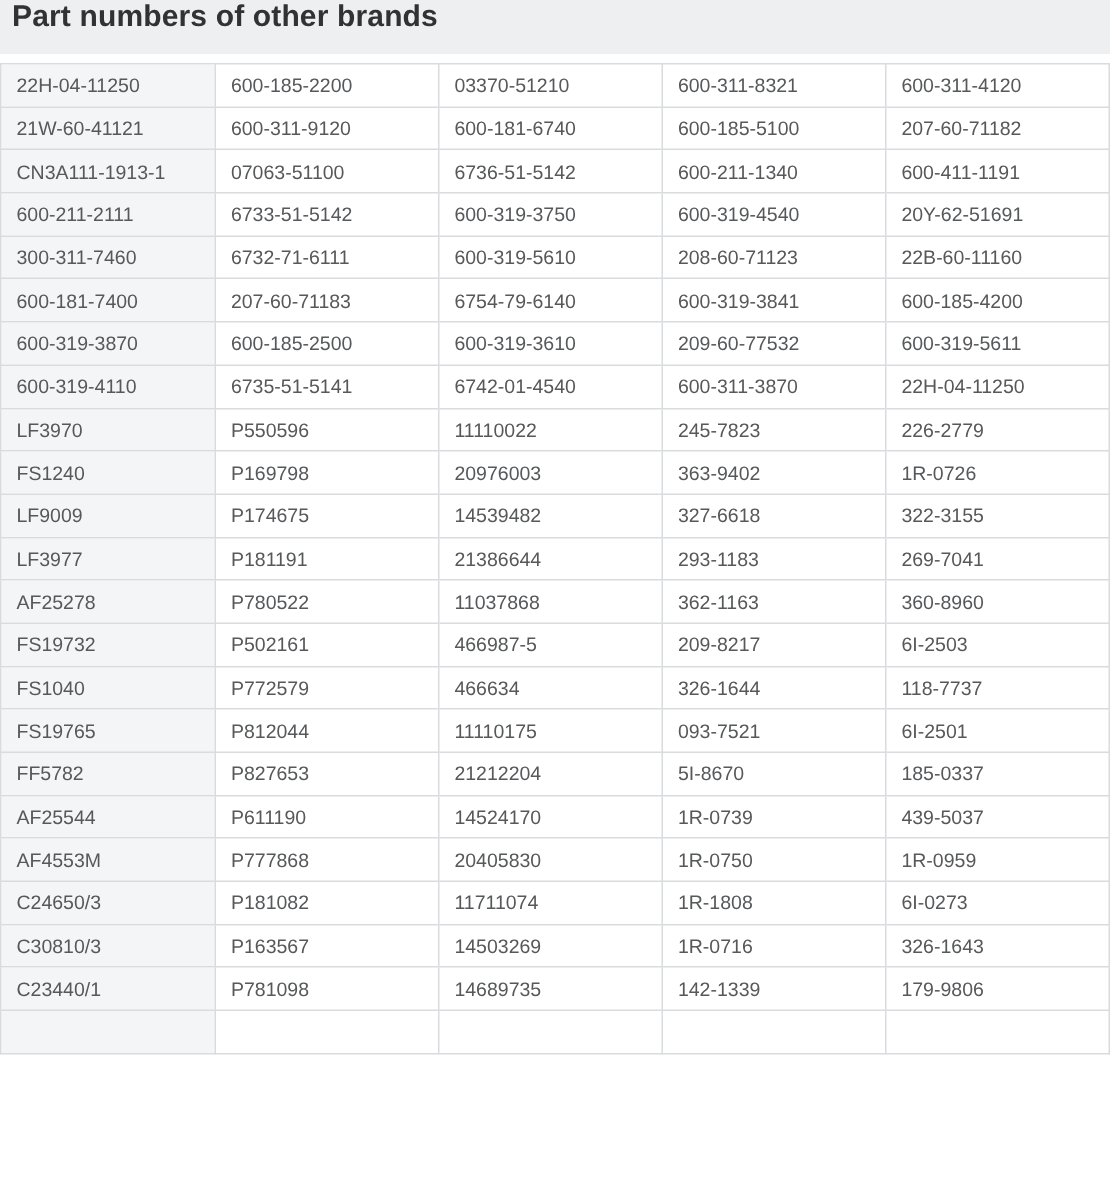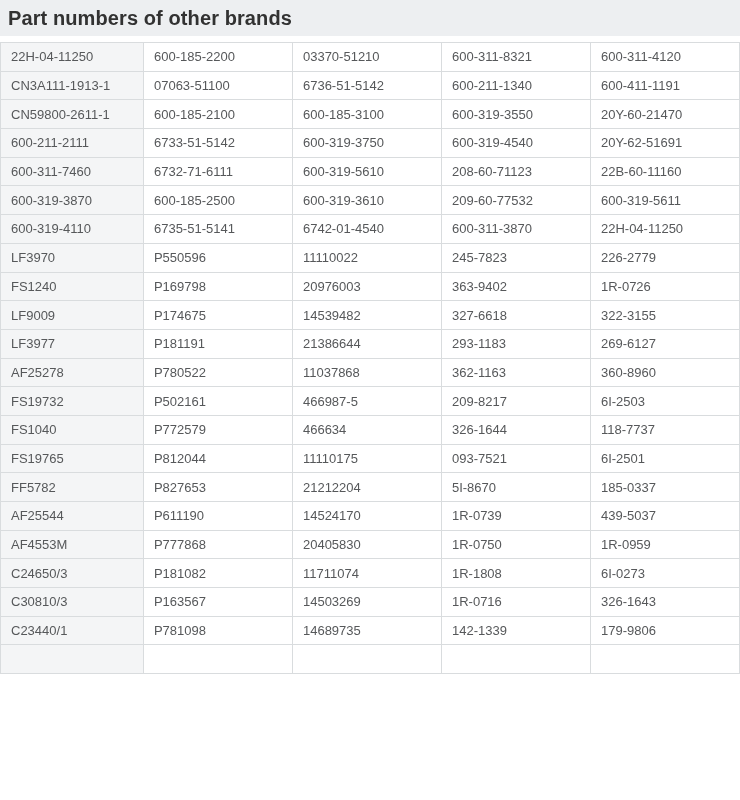--- a/index.html
+++ b/index.html
@@ -11,21 +11,20 @@
   body {
     width: 740px;
     height: 800px;
     overflow: hidden;
     position: relative;
   }
   .page-header {
     background: #edeff1;
     height: 36px;
     display: flex;
-    align-items: center;
     padding: 0 8px;
     box-sizing: border-box;
   }
   .page-title {
     font-size: 20px;
     font-weight: bold;
     color: #323232;
     letter-spacing: 0.1px;
   }
   table.parts-table {
@@ -74,54 +73,61 @@
   <tbody>
 
       <tr>
         <td class="first-col">22H-04-11250</td>
         <td>600-185-2200</td>
         <td>03370-51210</td>
         <td>600-311-8321</td>
         <td>600-311-4120</td>
       </tr>
 
+      <tr>
+        <td class="first-col">21W-60-41121</td>
+        <td>600-311-9120</td>
+        <td>600-181-6740</td>
+        <td>600-185-5100</td>
+        <td>207-60-71182</td>
+      </tr>
 
       <tr>
         <td class="first-col">CN3A111-1913-1</td>
         <td>07063-51100</td>
         <td>6736-51-5142</td>
         <td>600-211-1340</td>
         <td>600-411-1191</td>
       </tr>
 
-      <tr>
-        <td class="first-col">CN59800-2611-1</td>
-        <td>600-185-2100</td>
-        <td>600-185-3100</td>
-        <td>600-319-3550</td>
-        <td>20Y-60-21470</td>
-      </tr>
 
       <tr>
         <td class="first-col">600-211-2111</td>
         <td>6733-51-5142</td>
         <td>600-319-3750</td>
         <td>600-319-4540</td>
         <td>20Y-62-51691</td>
       </tr>
 
       <tr>
-        <td class="first-col">600-311-7460</td>
+        <td class="first-col">300-311-7460</td>
         <td>6732-71-6111</td>
         <td>600-319-5610</td>
         <td>208-60-71123</td>
         <td>22B-60-11160</td>
       </tr>
 
 
+      <tr>
+        <td class="first-col">600-181-7400</td>
+        <td>207-60-71183</td>
+        <td>6754-79-6140</td>
+        <td>600-319-3841</td>
+        <td>600-185-4200</td>
+      </tr>
 
       <tr>
         <td class="first-col">600-319-3870</td>
         <td>600-185-2500</td>
         <td>600-319-3610</td>
         <td>209-60-77532</td>
         <td>600-319-5611</td>
       </tr>
 
       <tr>
@@ -154,21 +160,21 @@
         <td>14539482</td>
         <td>327-6618</td>
         <td>322-3155</td>
       </tr>
 
       <tr>
         <td class="first-col">LF3977</td>
         <td>P181191</td>
         <td>21386644</td>
         <td>293-1183</td>
-        <td>269-6127</td>
+        <td>269-7041</td>
       </tr>
 
       <tr>
         <td class="first-col">AF25278</td>
         <td>P780522</td>
         <td>11037868</td>
         <td>362-1163</td>
         <td>360-8960</td>
       </tr>
 

